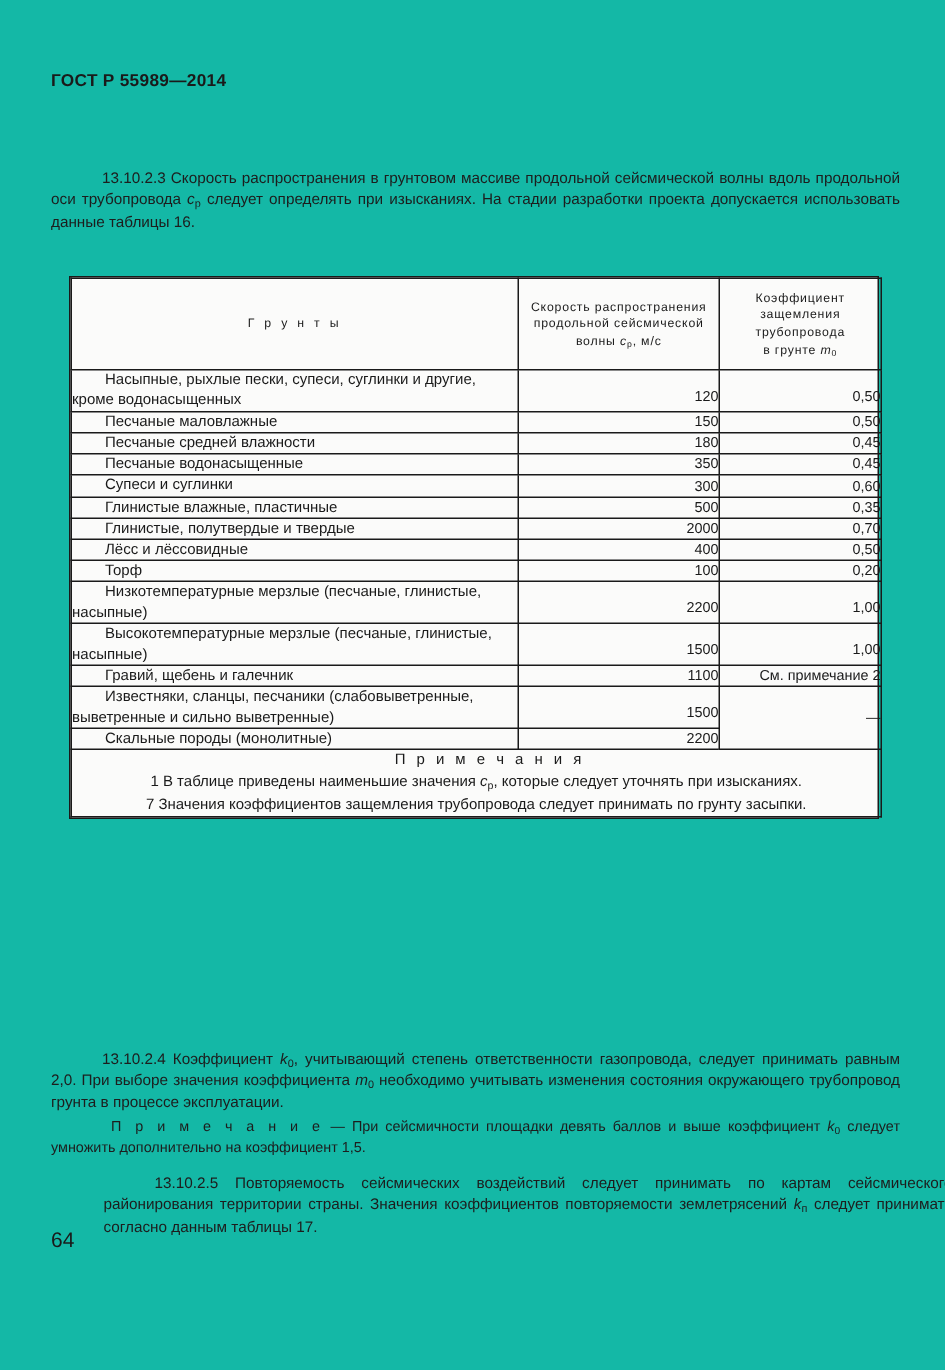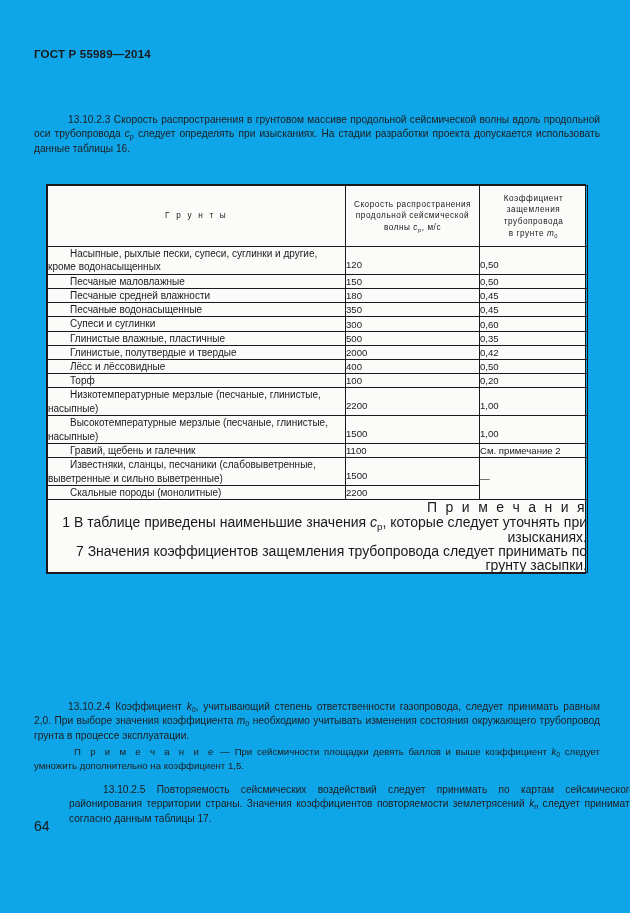--- a/index.html
+++ b/index.html
@@ -11,21 +11,21 @@
     width: 630px;
     height: 913px;
     font-family: "Liberation Sans", sans-serif;
     color: #1a1a1a;
     position: relative;
     overflow: hidden;
   }
   .page {
     position: absolute;
     inset: 0;
-    background: #0ea5e9;
+    background: #14b8a6;
   }
   .content {
     position: absolute;
     left: 30px;
     top: 0;
     width: 570px;
     height: 913px;
   }
 
   
@@ -123,35 +123,35 @@
   table.gost thead th.h1 { letter-spacing: 2.2px; }
 
   td.soil {
     text-align: left;
     padding: 4px 6px 4px 6px;
     font-size: 10px;
     line-height: 13.2px;
   }
   td.soil .first-ind { display: inline-block; width: 22px; }
   td.num {
-    text-align: left;
+    text-align: right;
     font-size: 9.6px;
   }
   td.num.bottom-al { vertical-align: bottom; padding-bottom: 4px; }
 
   tr.r-tall td.soil { line-height: 13.4px; }
 
   
   td.notes {
     border-left: none;
     border-right: none;
     border-bottom: none;
-    text-align: right;
+    text-align: center;
     padding: 8px 10px 8px 14px;
-    font-size: 14px;
+    font-size: 10px;
     line-height: 14.2px;
   }
   td.notes .ntitle { letter-spacing: 2.3px; display: block; margin-bottom: 1px; padding-left: 18px;}
   td.notes .nline { display: block; }
 </style>
 </head>
 <body>
 
 <div class="page">
   <div class="content">
@@ -212,21 +212,21 @@
             <td class="num">0,60</td>
           </tr>
           <tr>
             <td class="soil"><span class="first-ind"></span><span>Глинистые влажные, пластичные</span></td>
             <td class="num">500</td>
             <td class="num">0,35</td>
           </tr>
           <tr>
             <td class="soil"><span class="first-ind"></span><span>Глинистые, полутвердые и твердые</span></td>
             <td class="num">2000</td>
-            <td class="num">0,42</td>
+            <td class="num">0,70</td>
           </tr>
           <tr>
             <td class="soil"><span class="first-ind"></span><span>Лёсс и лёссовидные</span></td>
             <td class="num">400</td>
             <td class="num">0,50</td>
           </tr>
           <tr>
             <td class="soil"><span class="first-ind"></span><span>Торф</span></td>
             <td class="num">100</td>
             <td class="num">0,20</td>

